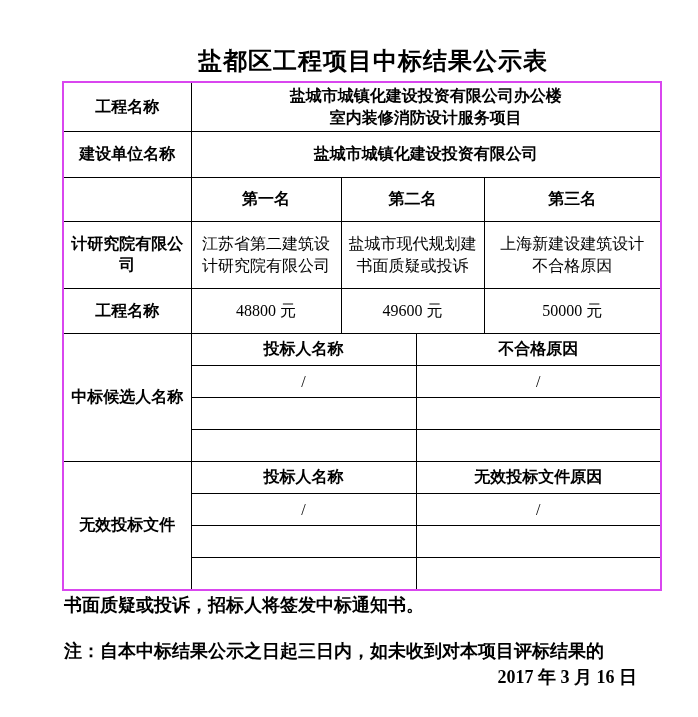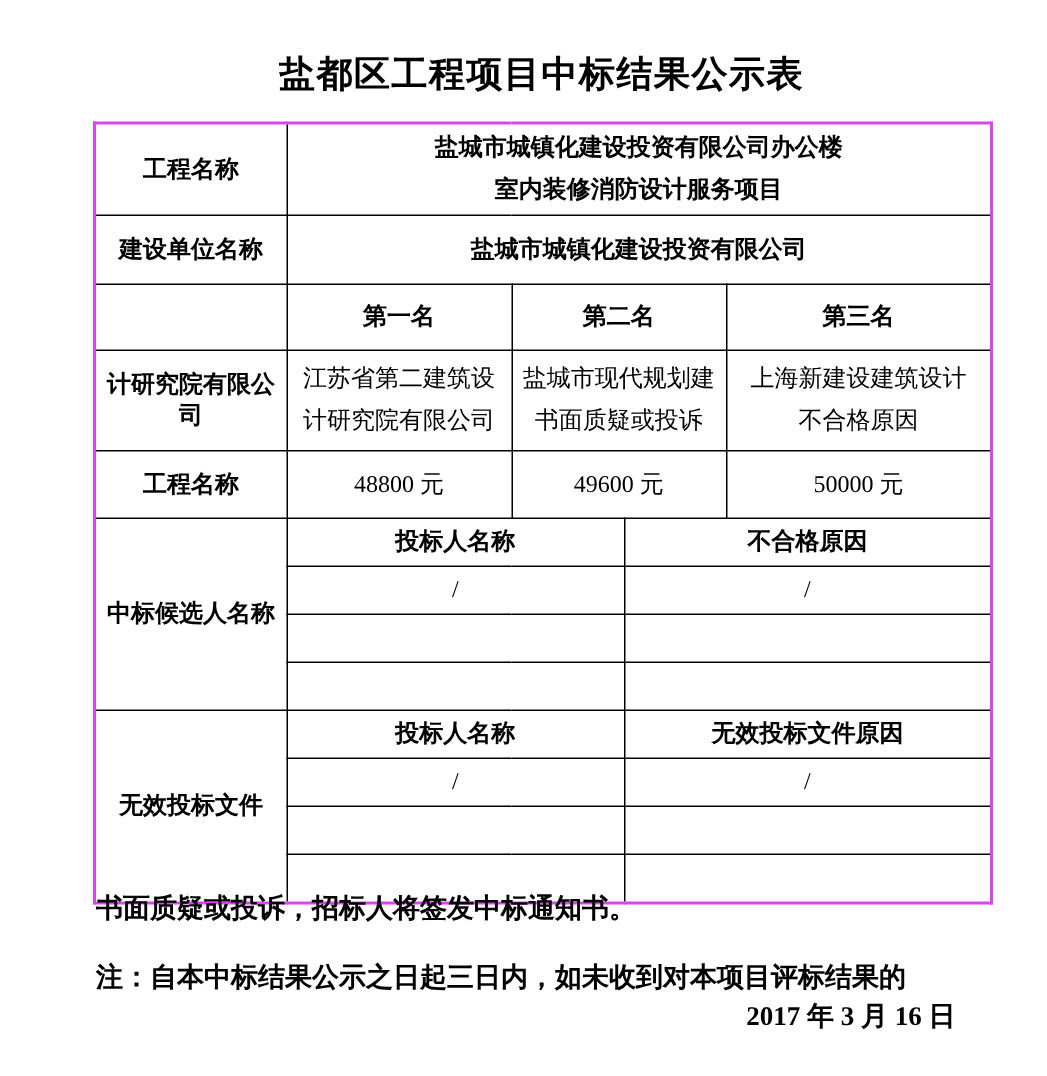--- a/index.html
+++ b/index.html
@@ -12,21 +12,21 @@
     height: 717px;
     position: relative;
     font-family: "Liberation Serif", "DejaVu Serif", serif;
     color: #000000;
   }
   .page-title {
     position: absolute;
     left: 62px;
     top: 33px;
     width: 598px;
-    margin: 0;
+    margin: 12px;
     text-align: center;
     font-size: 24px;
     font-weight: bold;
     letter-spacing: 1px;
   }
   table.bid-table {
     position: absolute;
     left: 62px;
     top: 81px;
     width: 598px;
@@ -37,21 +37,21 @@
   table.bid-table td {
     border: 1px solid #000;
     text-align: center;
     vertical-align: middle;
     font-size: 16px;
     padding: 2px 6px;
     overflow: hidden;
   }
   .lbl { font-weight: bold; }
   .b   { font-weight: bold; }
-  .pre { white-space: pre-line; line-height: 28px; }
+  .pre { white-space: pre-line; line-height: 22px; }
   tr.r1 td { height: 42px; }
   tr.r2 td { height: 41px; }
   tr.r3 td { height: 39px; }
   tr.r4 td { height: 62px; }
   tr.r5 td { height: 40px; }
   tr.sub td { height: 27px; }
   .notes {
     position: absolute;
     left: 64px;
     top: 582px;

